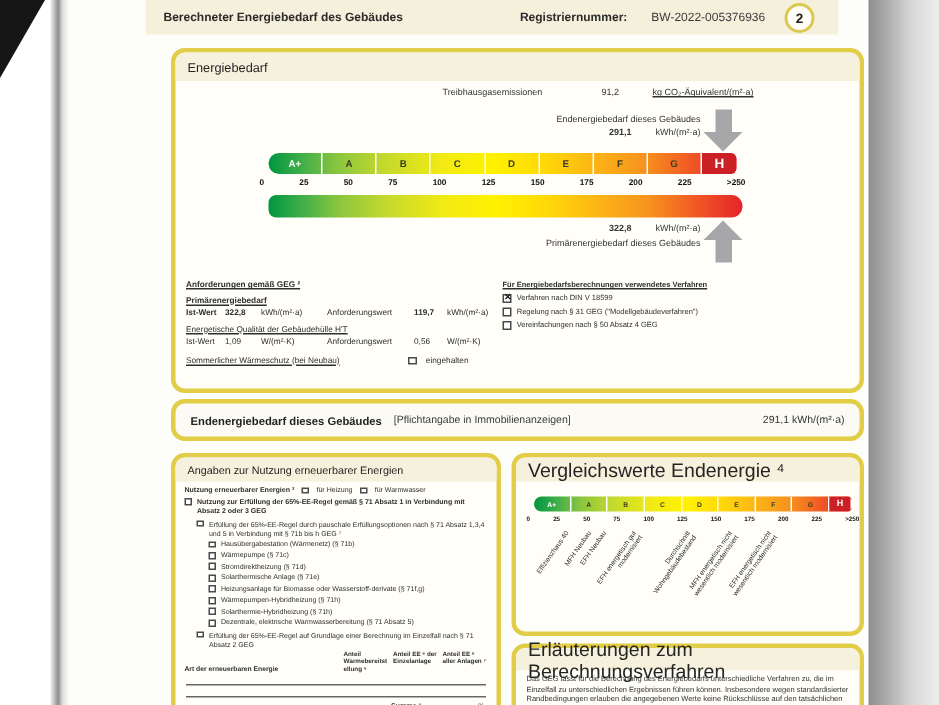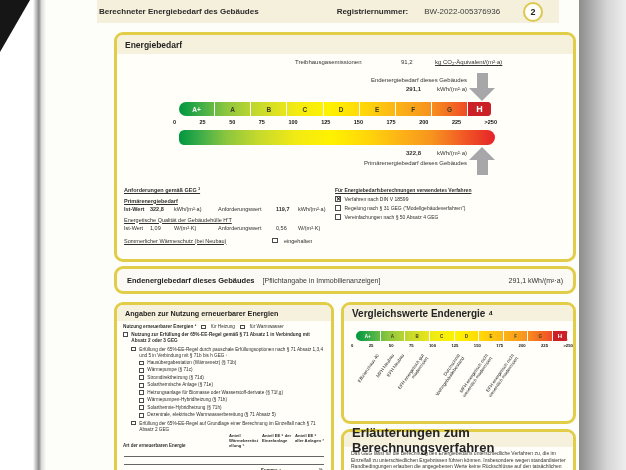--- a/index.html
+++ b/index.html
@@ -10,31 +10,31 @@
   .corner-dark { position:absolute; left:0; top:0; width:30px; height:52px;
     background:#161616; clip-path:polygon(0 0, 100% 0, 0 100%); }
   .left-stripe { position:absolute; left:33px; top:0; width:13px; height:470px;
     background:linear-gradient(90deg, rgba(255,255,255,0) 0%, rgba(110,110,110,.8) 45%, rgba(170,170,170,.45) 65%, rgba(255,255,255,0) 100%); }
   .page { position:absolute; left:44px; top:0; width:535px; height:470px; background:#fdfdfa; }
   .right-shadow { position:absolute; left:579px; top:0; width:47px; height:470px;
     background:linear-gradient(90deg,#8d8d8d 0%,#ababab 25%,#d6d6d6 60%,#eeeeee 100%); }
 
   
   .header-band { position:absolute; left:97px; top:0; width:462px; height:23px;
-    background:#f5f0db; display:flex; align-items:center; padding:0 2px; }
+    background:#f5f0db; display:flex; align-items:center; padding:0 12px; }
   .header-title { font-size:8px; font-weight:bold; color:#2b2b2b; }
   .header-reg-label { font-size:8px; font-weight:bold; color:#2b2b2b; margin-left:78px; }
   .header-reg-value { font-size:8px; color:#3a3a3a; margin-left:16px; }
   .page-circle { position:absolute; left:523px; top:2px; width:20px; height:20px;
     border:2px solid #dcc84e; border-radius:50%; background:#fffef8;
     display:flex; align-items:center; justify-content:center; font-size:9px; font-weight:bold; color:#222; }
 
   
   .ybox { position:absolute; border:3px solid #e2cd49; border-radius:9px; background:#fffef8; }
-  .ybox-titleband { background:#f6f1dc; border-radius:6px 6px 0 0; font-weight:bold; color:#242424;
+  .ybox-titleband { background:#f6f1dc; border-radius:6px 6px 0 0; font-weight:normal; color:#242424;
     display:flex; align-items:center; padding-left:8px; }
 
   
   .box-energy { left:114px; top:32px; width:462px; height:230px; }
   .box-energy .ybox-titleband { height:19px; font-size:8.5px; }
 
   .ghg-row { position:absolute; left:178px; top:24px; width:278px; display:flex; font-size:6px; color:#333; }
   .ghg-row .l { width:106px; } .ghg-row .v { width:34px; } .ghg-row .u { flex:1; }
 
   .end-block { position:absolute; left:150px; top:42px; width:200px; text-align:right; font-size:6px; color:#333; }
@@ -100,21 +100,21 @@
   .sub { display:flex; gap:3.5px; margin-left:16px; margin-top:1.6px; align-items:center; }
   .renew-table { display:flex; gap:3px; margin-top:2px; }
   .renew-table .colA { flex:1; display:flex; align-items:flex-end; font-weight:bold; font-size:4.5px; }
   .renew-table .colB { width:30px; font-weight:bold; font-size:4.2px; overflow-wrap:anywhere; line-height:1.15; }
   .blank-line { height:8px; border-bottom:1px solid #666; margin:0 1px; }
   .sum-row { display:flex; justify-content:flex-end; align-items:flex-end; gap:6px; margin-top:3px; padding-right:2px; }
   .sum-line { width:26px; border-bottom:1px solid #666; height:6px; }
 
   
   .box-cmp { left:341px; top:302px; width:235px; height:122px; }
-  .box-cmp .ybox-titleband { height:16px; font-size:10px; }
+  .box-cmp .ybox-titleband { height:16px; font-size:13px; }
   .cmp-scale { position:absolute; left:12px; top:26px; width:212px; height:10px;
     border-radius:5px 3px 3px 5px; display:flex; overflow:hidden; }
   .cmp-scale .scale-cell { font-size:4.5px; border-right:1px solid #fff; }
   .cmp-scale .scale-cell.hcell { width:15px; font-size:6px; }
   .cmp-ticks { position:absolute; left:7px; top:38px; width:222px; display:flex; justify-content:space-between;
     font-size:4.2px; font-weight:bold; color:#111; }
   .cmp-labels { position:absolute; left:0; top:46px; width:235px; height:70px; }
   .cmp-label { position:absolute; top:2px; width:62px; text-align:right; font-size:4.6px; line-height:1.15;
     color:#2e2e2e; transform:rotate(-55deg); transform-origin:100% 0; }
 

